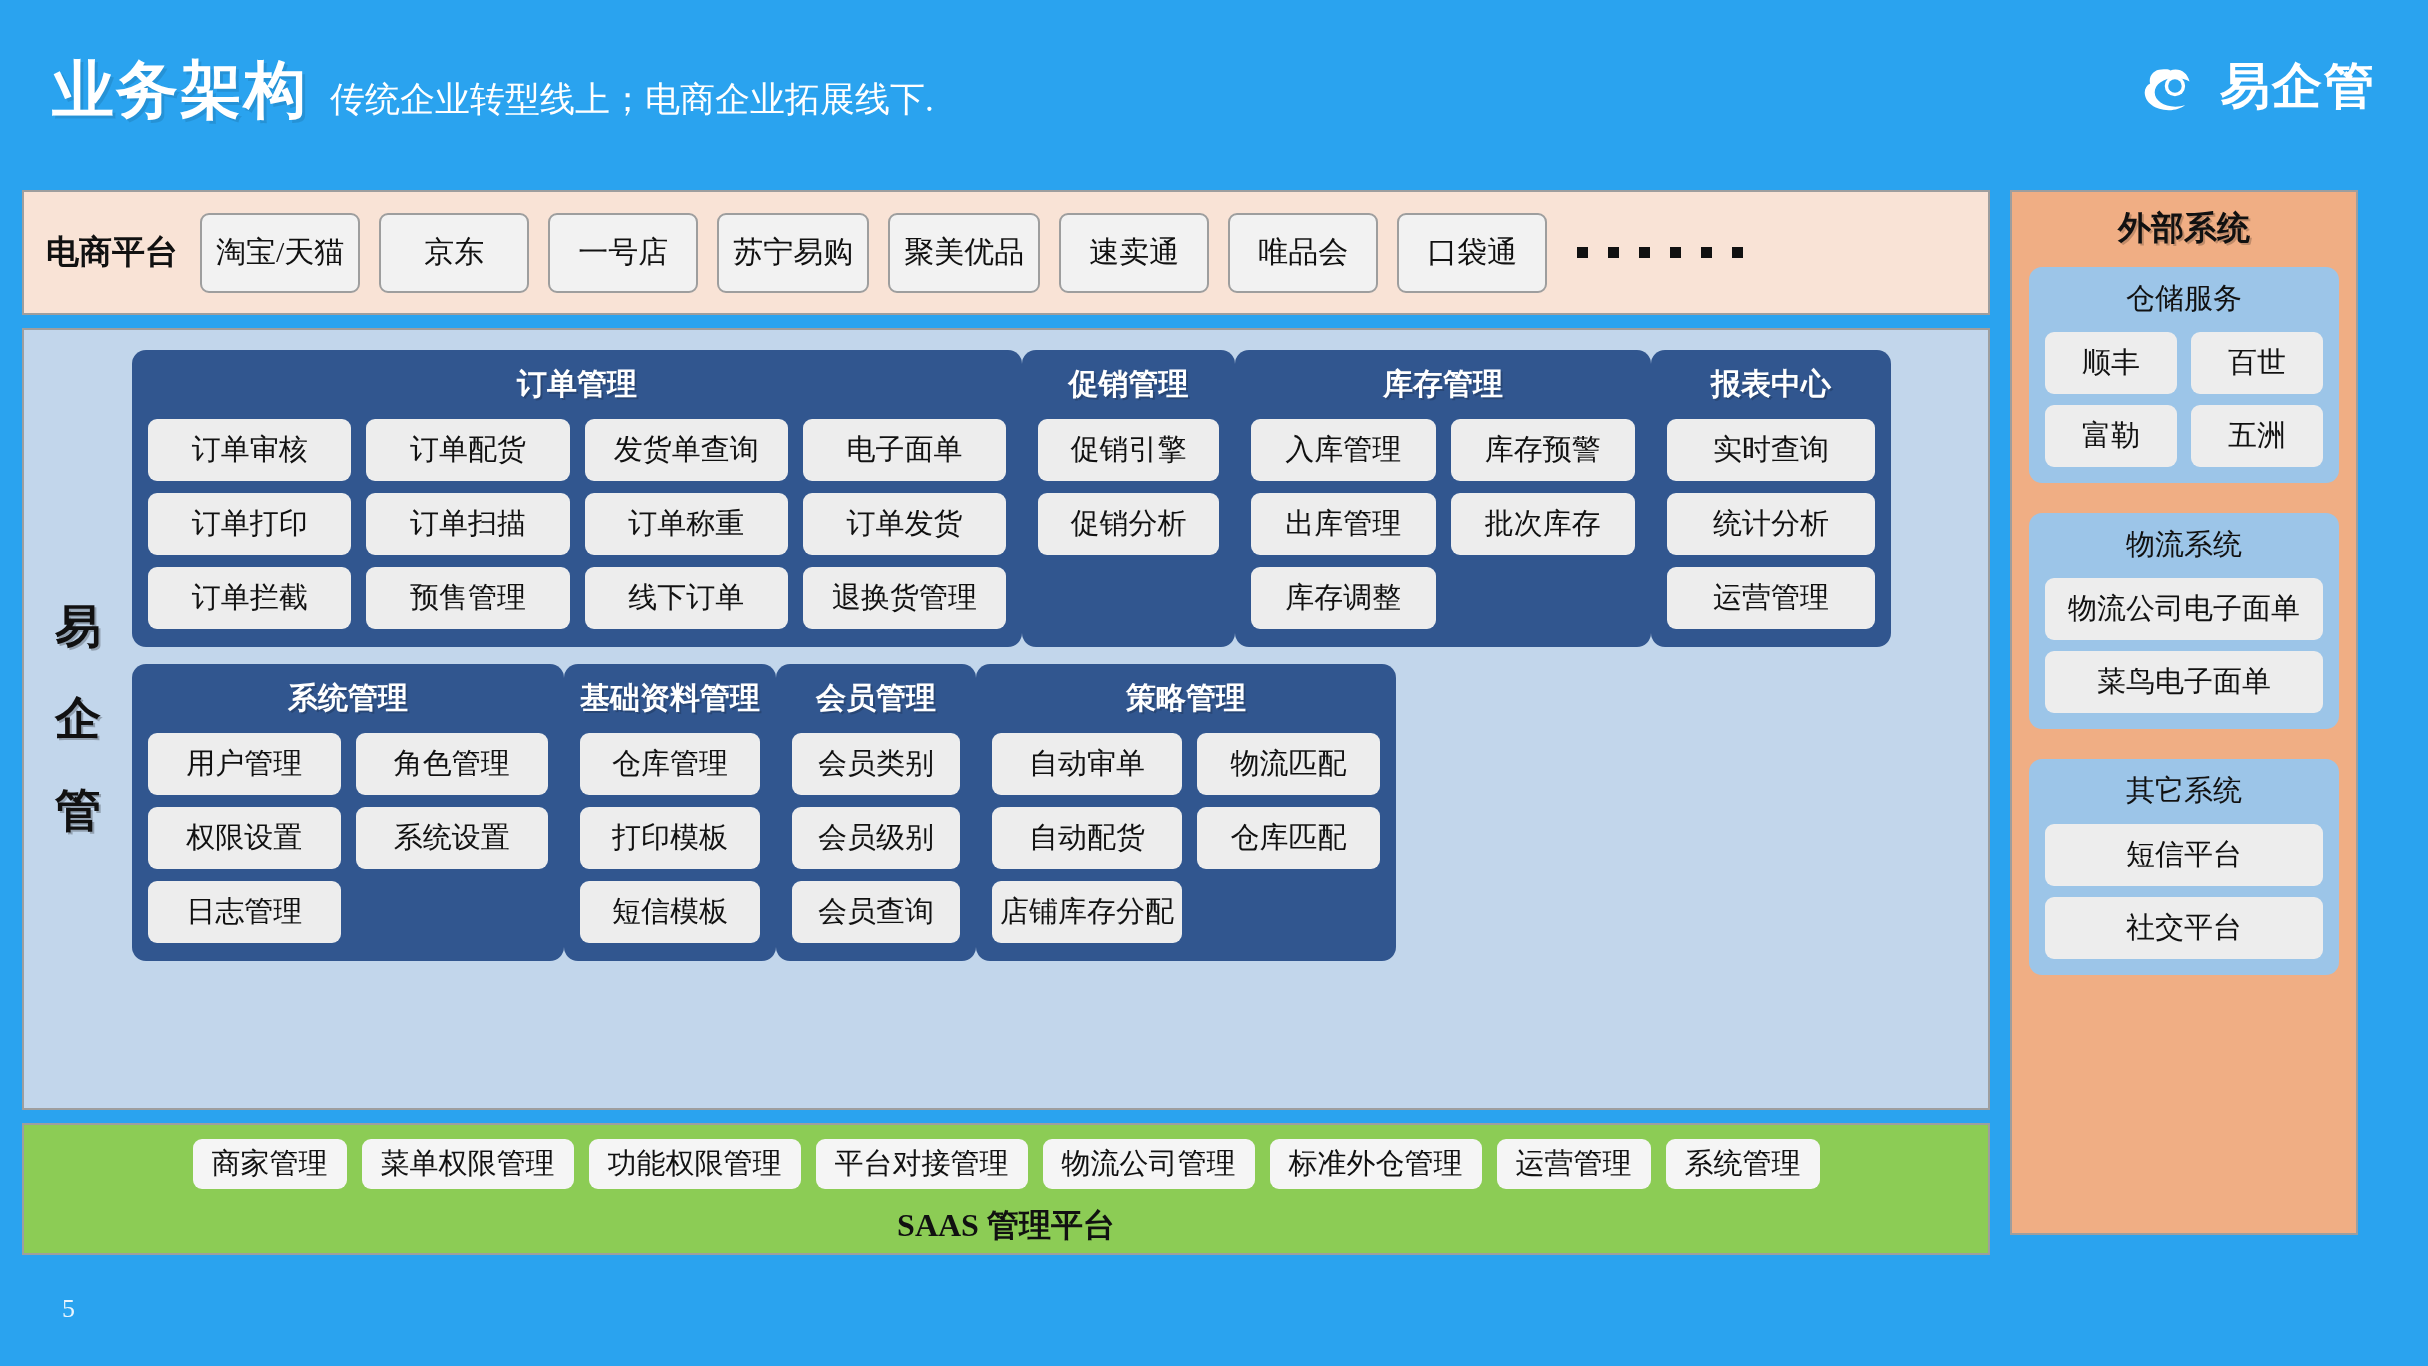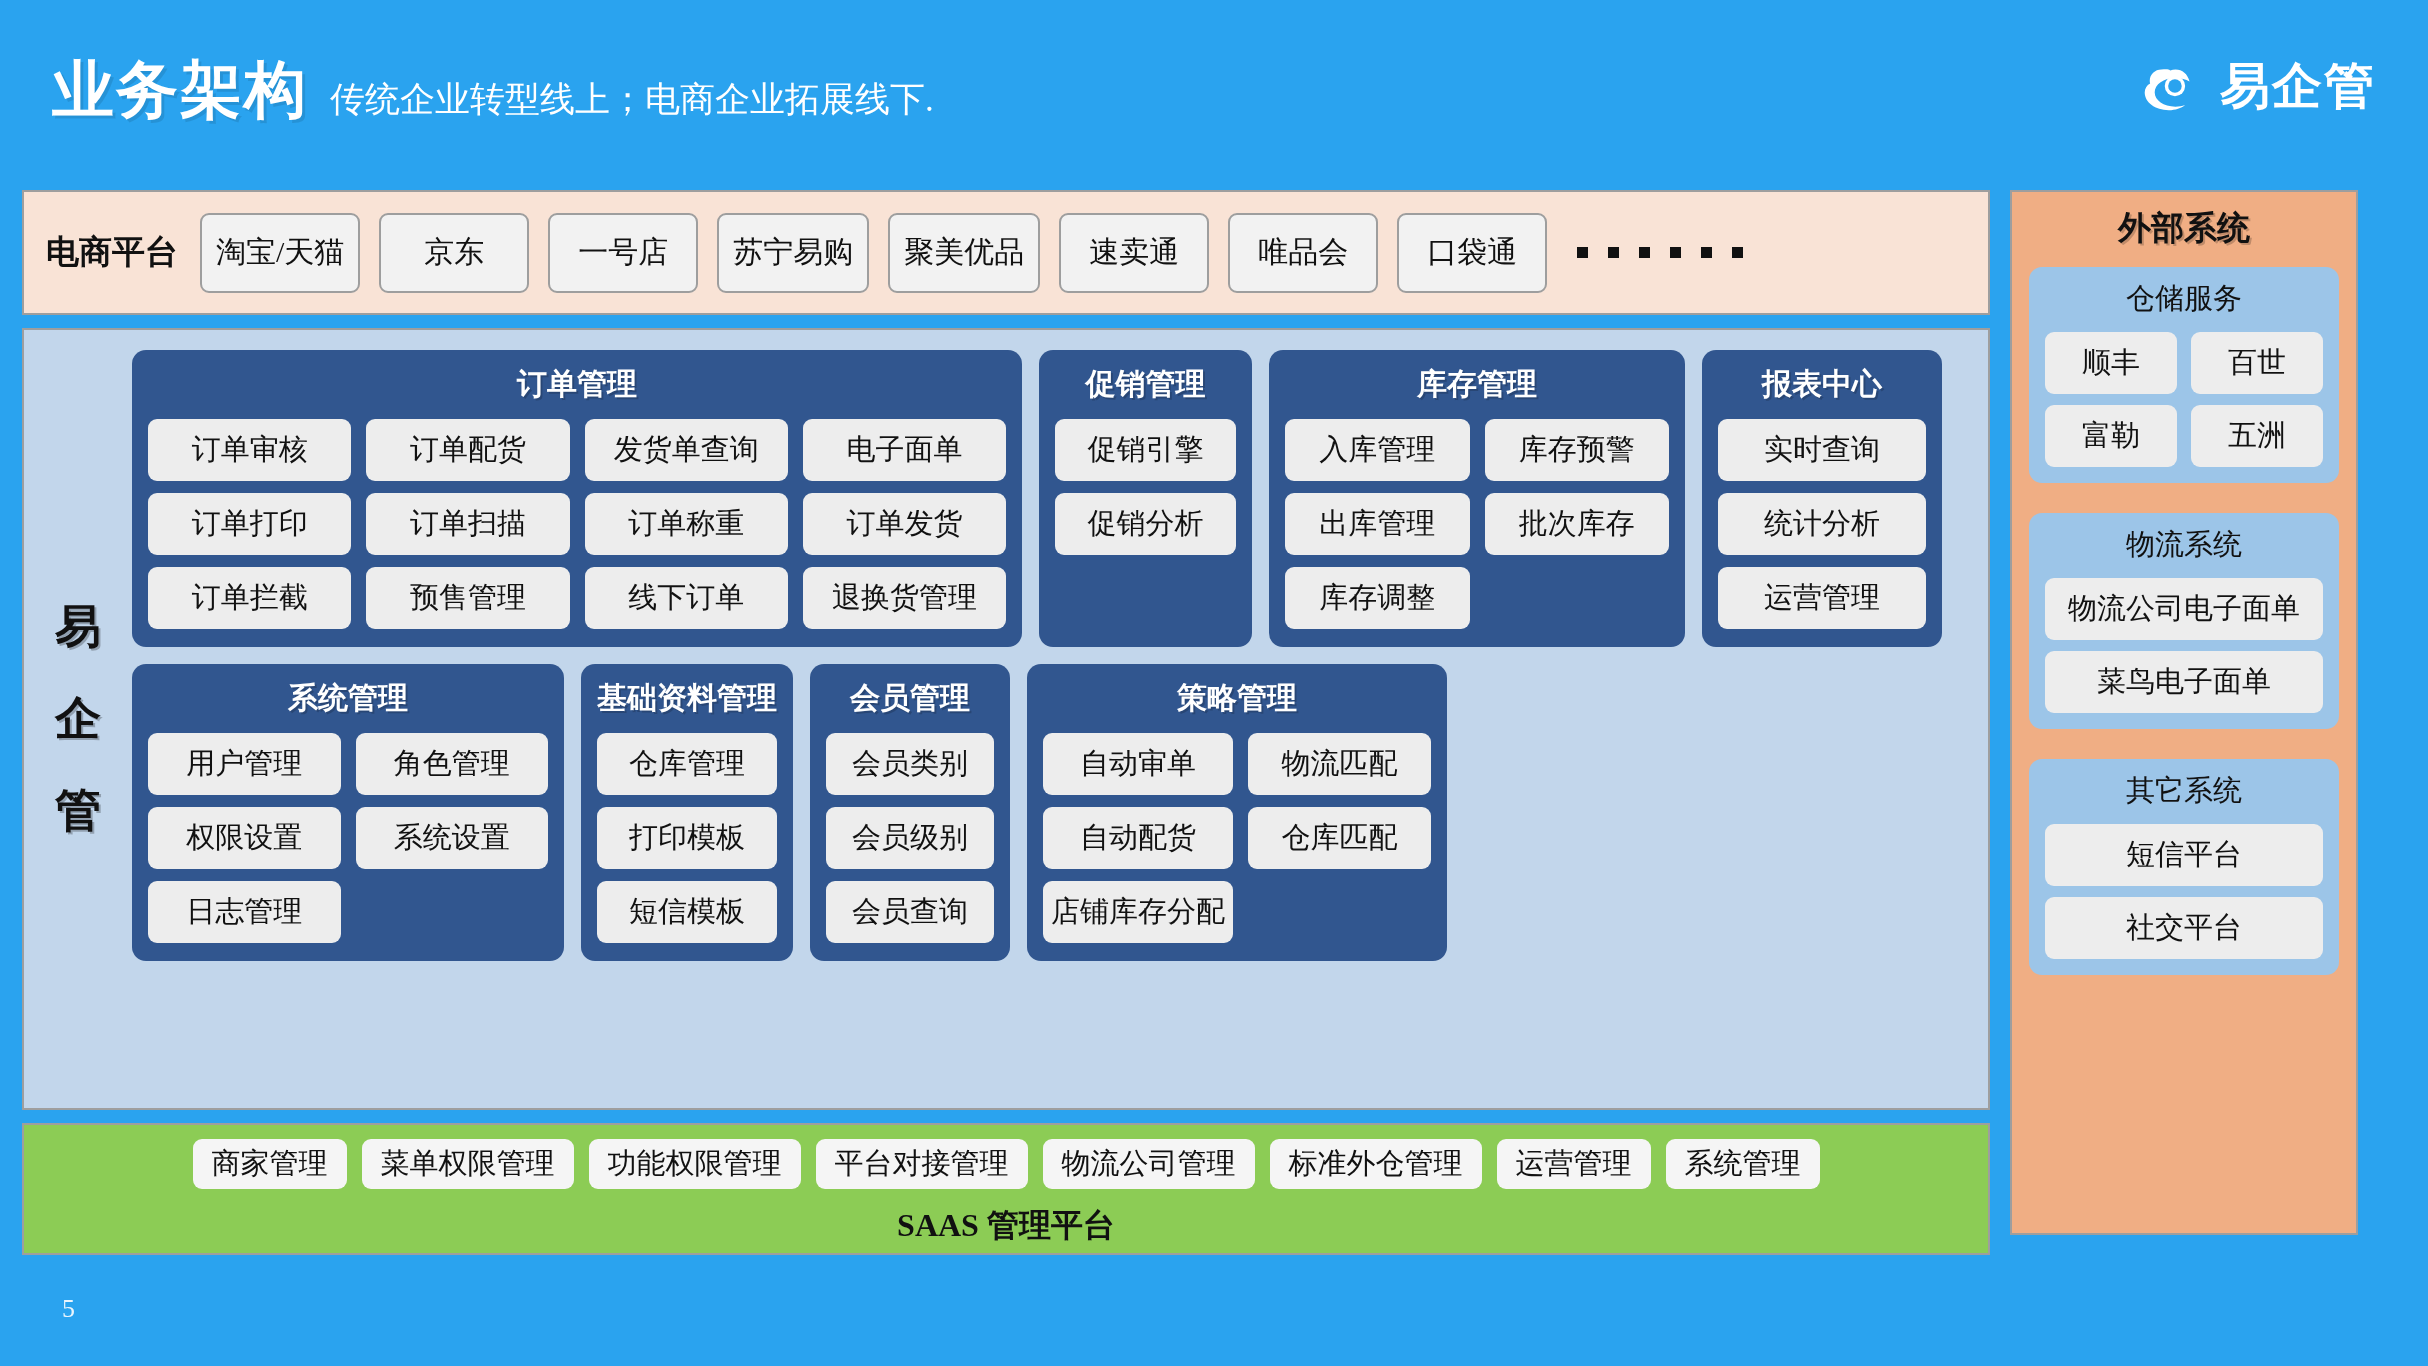--- a/index.html
+++ b/index.html
@@ -52,21 +52,21 @@
   .vert-brand {
     width: 108px; flex: 0 0 108px;
     display: flex; flex-direction: column; align-items: center; justify-content: center;
     gap: 30px;
   }
   .vert-brand span {
     font-size: 46px; font-weight: bold; color: #111;
     text-shadow: 2px 2px 0 rgba(0,0,0,0.25);
   }
   .panel-body { flex: 1; display: flex; flex-direction: column; gap: 17px; padding: 20px 18px 20px 0; }
-  .panel-row { display: flex; gap: 17px; }
+  .panel-row { display: flex; }
 
   .card {
     background: #31568F; border-radius: 14px; padding: 14px 16px 18px 16px;
     display: flex; flex-direction: column;
   }
   .card-title {
     color: #ffffff; font-size: 30px; font-weight: bold; text-align: center;
     margin-bottom: 14px; white-space: nowrap;
     text-shadow: 2px 2px 0 rgba(0,0,0,0.18);
   }

